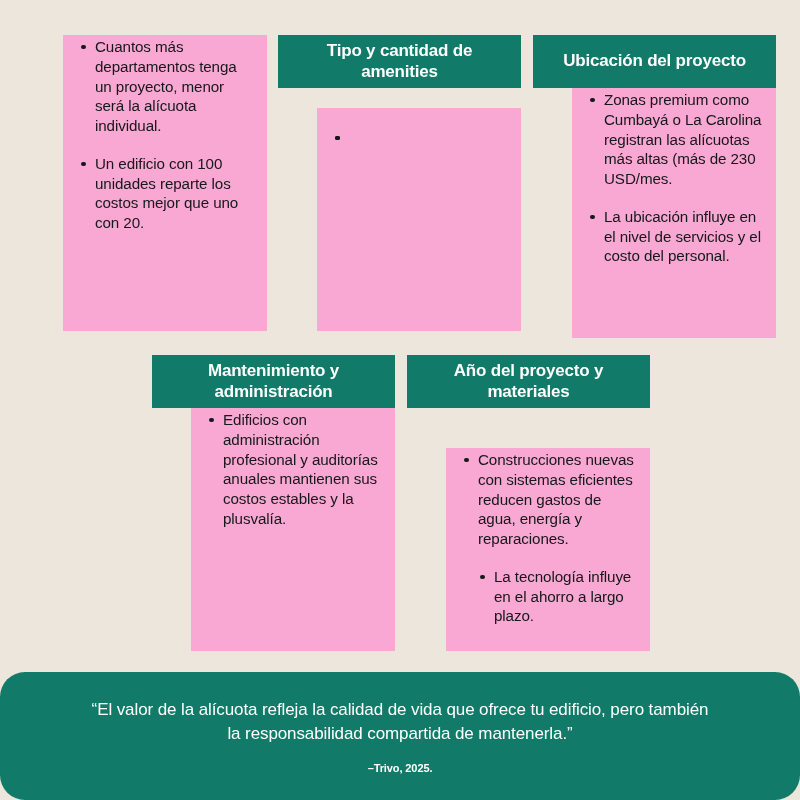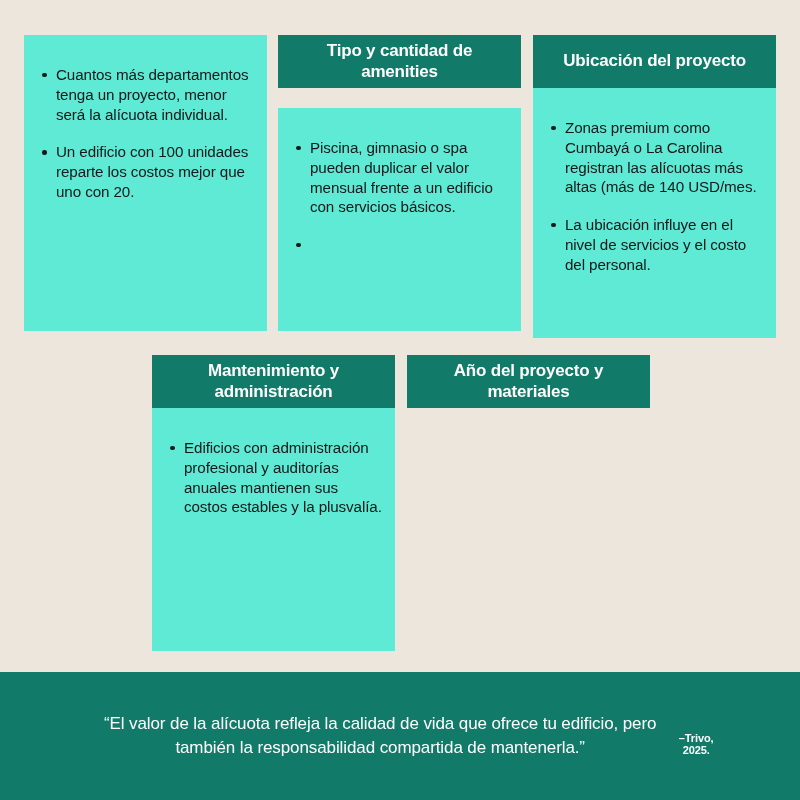--- a/index.html
+++ b/index.html
@@ -38,24 +38,25 @@
     letter-spacing: -0.2px;
     display: flex;
     align-items: center;
     justify-content: center;
     padding: 6px 10px;
     box-sizing: border-box;
     height: 53px;
   }
 
   .card-body {
-    background: #5eead4;
+    background: #f9a8d4;
     flex: 1 1 auto;
-    padding: 30px 12px 16px 12px;
+    padding: 2px 12px 16px 12px;
     box-sizing: border-box;
+    margin-left: 39px;
   }
 
   .bullet-list {
     list-style: none;
     margin: 0;
     padding: 0;
   }
 
   .bullet-item {
     position: relative;
@@ -99,25 +100,26 @@
   #card-5 { left: 407px; top: 355px; height: 296px; gap: 40px; }
 
   .footer-banner {
     position: absolute;
     left: 0;
     top: 672px;
     width: 800px;
     height: 128px;
     background: #117a68;
     display: flex;
-    flex-direction: row;
+    flex-direction: column;
     align-items: center;
     justify-content: center;
     box-sizing: border-box;
     padding: 0 84px;
+    border-radius: 25px;
   }
 
   .footer-quote {
     color: #ffffff;
     font-size: 17px;
     line-height: 1.42;
     text-align: center;
     font-weight: 500;
     letter-spacing: -0.1px;
     margin: 0;
@@ -151,36 +153,35 @@
       </ul>
     </div>
   </div>
 
   <div class="card" id="card-2">
     <div class="card-header">Tipo y cantidad de amenities</div>
     <div class="card-body">
       <ul class="bullet-list">
         <li class="bullet-item">
           <span class="bullet-dot"></span>
-          <span>Piscina, gimnasio o spa pueden duplicar el valor mensual frente a un edificio con servicios básicos.</span>
         </li>
         <li class="bullet-item">
           <span class="bullet-dot"></span>
         </li>
       </ul>
     </div>
   </div>
 
   <div class="card" id="card-3">
     <div class="card-header">Ubicación del proyecto</div>
     <div class="card-body">
       <ul class="bullet-list">
         <li class="bullet-item">
           <span class="bullet-dot"></span>
-          <span>Zonas premium como Cumbayá o La Carolina registran las alícuotas más altas (más de 140 USD/mes.</span>
+          <span>Zonas premium como Cumbayá o La Carolina registran las alícuotas más altas (más de 230 USD/mes.</span>
         </li>
         <li class="bullet-item">
           <span class="bullet-dot"></span>
           <span>La ubicación influye en el nivel de servicios y el costo del personal.</span>
         </li>
       </ul>
     </div>
   </div>
 
   <div class="card" id="card-4">
@@ -190,20 +191,32 @@
         <li class="bullet-item">
           <span class="bullet-dot"></span>
           <span>Edificios con administración profesional y auditorías anuales mantienen sus costos estables y la plusvalía.</span>
         </li>
       </ul>
     </div>
   </div>
 
   <div class="card" id="card-5">
     <div class="card-header">Año del proyecto y materiales</div>
+    <div class="card-body">
+      <ul class="bullet-list">
+        <li class="bullet-item">
+          <span class="bullet-dot"></span>
+          <span>Construcciones nuevas con sistemas eficientes reducen gastos de agua, energía y reparaciones.</span>
+        </li>
+        <li class="bullet-item indented">
+          <span class="bullet-dot"></span>
+          <span>La tecnología influye en el ahorro a largo plazo.</span>
+        </li>
+      </ul>
+    </div>
   </div>
 
   <div class="footer-banner">
     <p class="footer-quote">“El valor de la alícuota refleja la calidad de vida que ofrece tu edificio, pero también la responsabilidad compartida de mantenerla.”</p>
     <p class="footer-attribution">–Trivo, 2025.</p>
   </div>
 
 </div>
 
 </body></html>

